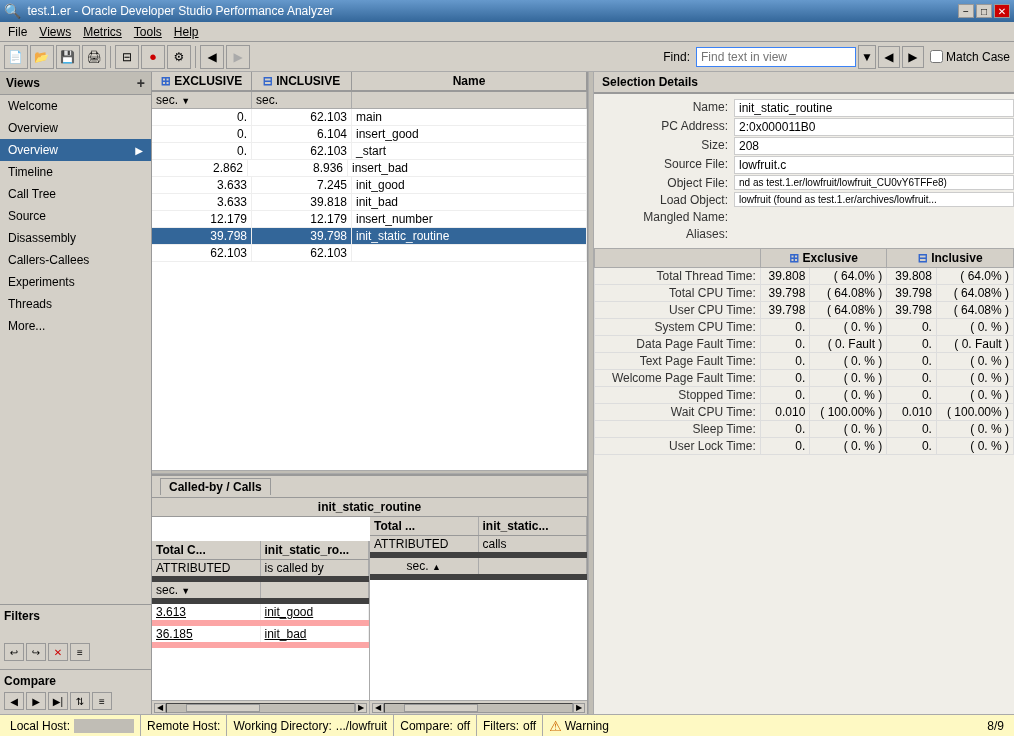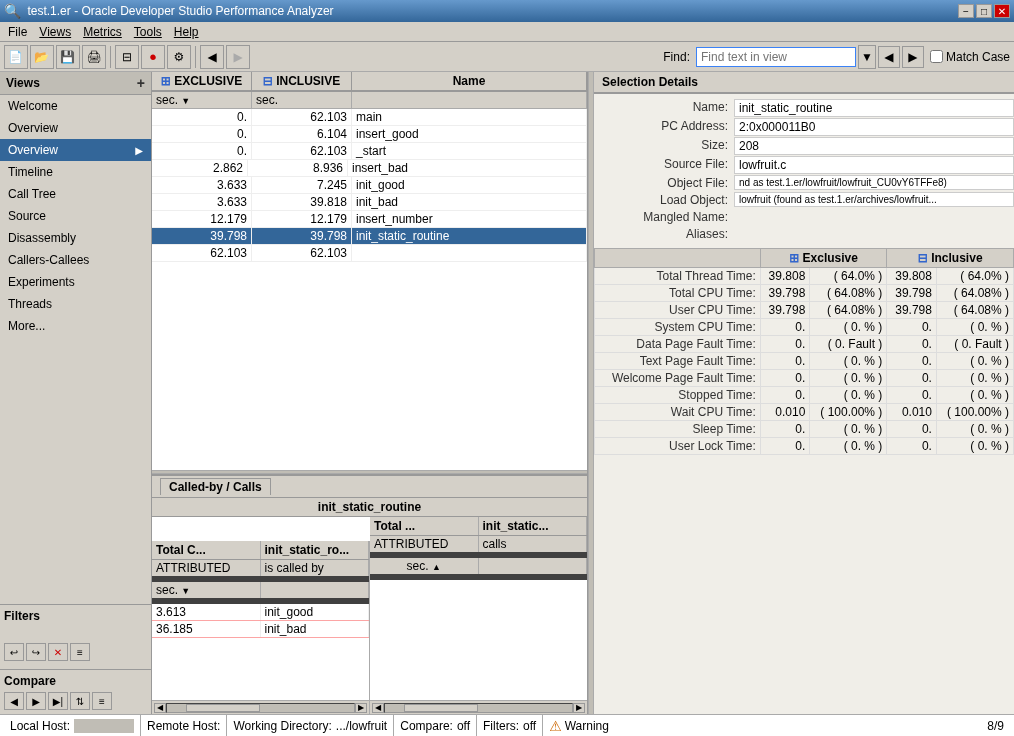--- a/index.html
+++ b/index.html
@@ -227,21 +227,21 @@
       cursor: pointer;
     }
     .cb-sub {
       background: #d4d0c8;
       display: flex;
       border-bottom: 6px solid #404040;
       font-size: 11px;
     }
     .cb-sub-col { padding: 1px 4px; border-right: 1px solid #aaa; }
     .cb-body { overflow-y: auto; flex: 1; }
-    .cb-row { display: flex; border-bottom: 1px solid #fca5a5; cursor: pointer; }
+    .cb-row { display: flex; border-bottom: 6px solid #fca5a5; cursor: pointer; text-decoration: underline; }
     .cb-cell { padding: 1px 4px; border-right: 1px solid #eee; white-space: nowrap; overflow: hidden; }
 
     
     .hscroll-bar {
       height: 14px;
       background: #d4d0c8;
       border-top: 1px solid #aaa;
       display: flex;
       align-items: center;
       padding: 1px 2px;
@@ -374,21 +374,21 @@
       width: 20px; height: 18px;
       background: #d4d0c8;
       border: 1px solid #999;
       display: flex; align-items: center; justify-content: center;
       cursor: pointer; font-size: 10px;
     }
 
     
     #status-bar {
       height: 22px;
-      background: #ffffff;
+      background: #fef9c3;
       border-top: 1px solid #aaa;
       display: flex;
       align-items: center;
       padding: 0 4px;
       gap: 0;
     }
     .status-item {
       padding: 0 6px;
       border-right: 1px solid #aaa;
       height: 100%;

